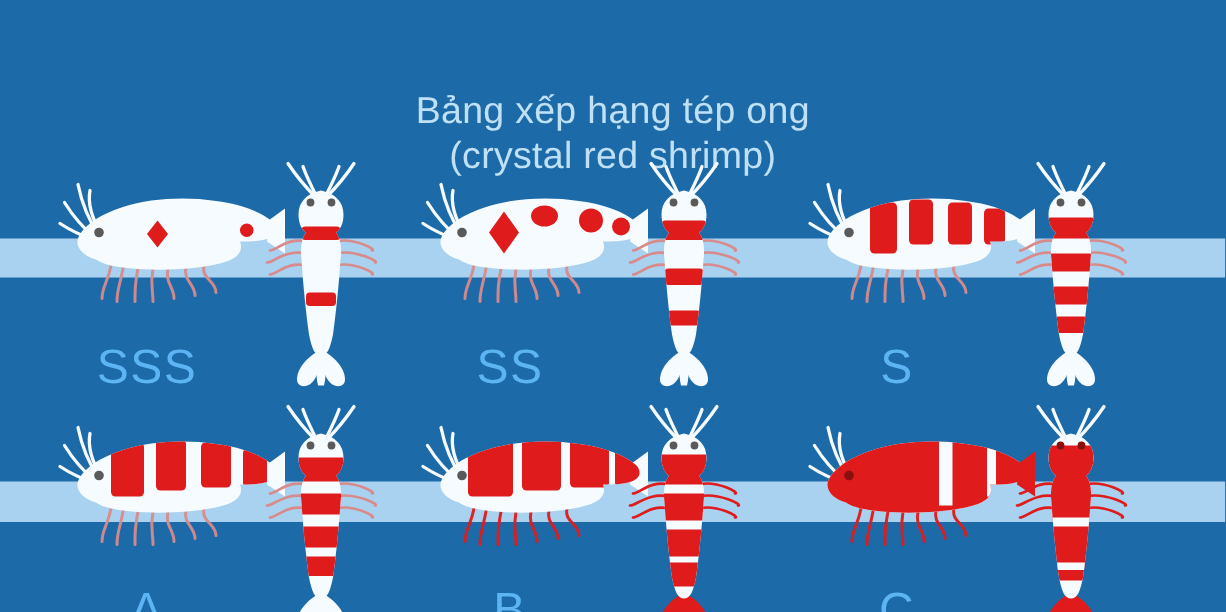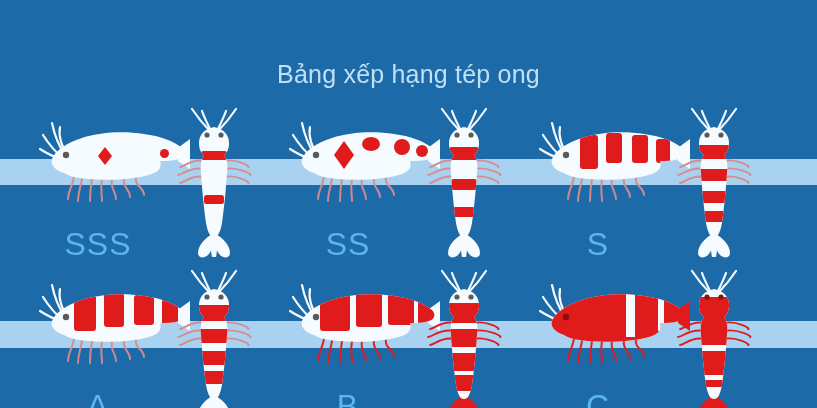--- a/index.html
+++ b/index.html
@@ -27,39 +27,40 @@
     background:#a9d2f0;
   }
   .band.top{top:112px;height:26px;}
   .band.bot{top:274px;height:27px;}
 
   
   .cell{position:absolute;width:250px;height:160px;}
   .row1{top:62px;}
   .row2{top:224px;}
   .col1{left:18px;}
-  .col2{left:268px;}
+  .col2{left:260px;}
   .col3{left:518px;}
 
   .label{
     position:absolute;bottom:6px;left:0;width:160px;
     text-align:center;
     color:#5cb4f2;font-size:32px;font-weight:400;letter-spacing:1px;
   }
   .side-wrap{position:absolute;left:22px;top:12px;width:150px;height:86px;}
   .top-wrap{position:absolute;left:150px;top:0px;width:92px;height:150px;}
   svg{display:block;overflow:visible;}
 </style>
 </head>
 <body>
 
 <div id="stage">
 
   <div class="title">
     <span>Bảng xếp hạng tép ong</span>
+    <span class="l2">(crystal red shrimp)</span>
   </div>
 
   <div class="band top"></div>
   <div class="band bot"></div>
 
   <div class="cell row1 col1">
     <div class="side-wrap">
         <svg width="150" height="86" viewBox="0 0 150 86">
           <defs>
             <clipPath id="sc-SSS">

